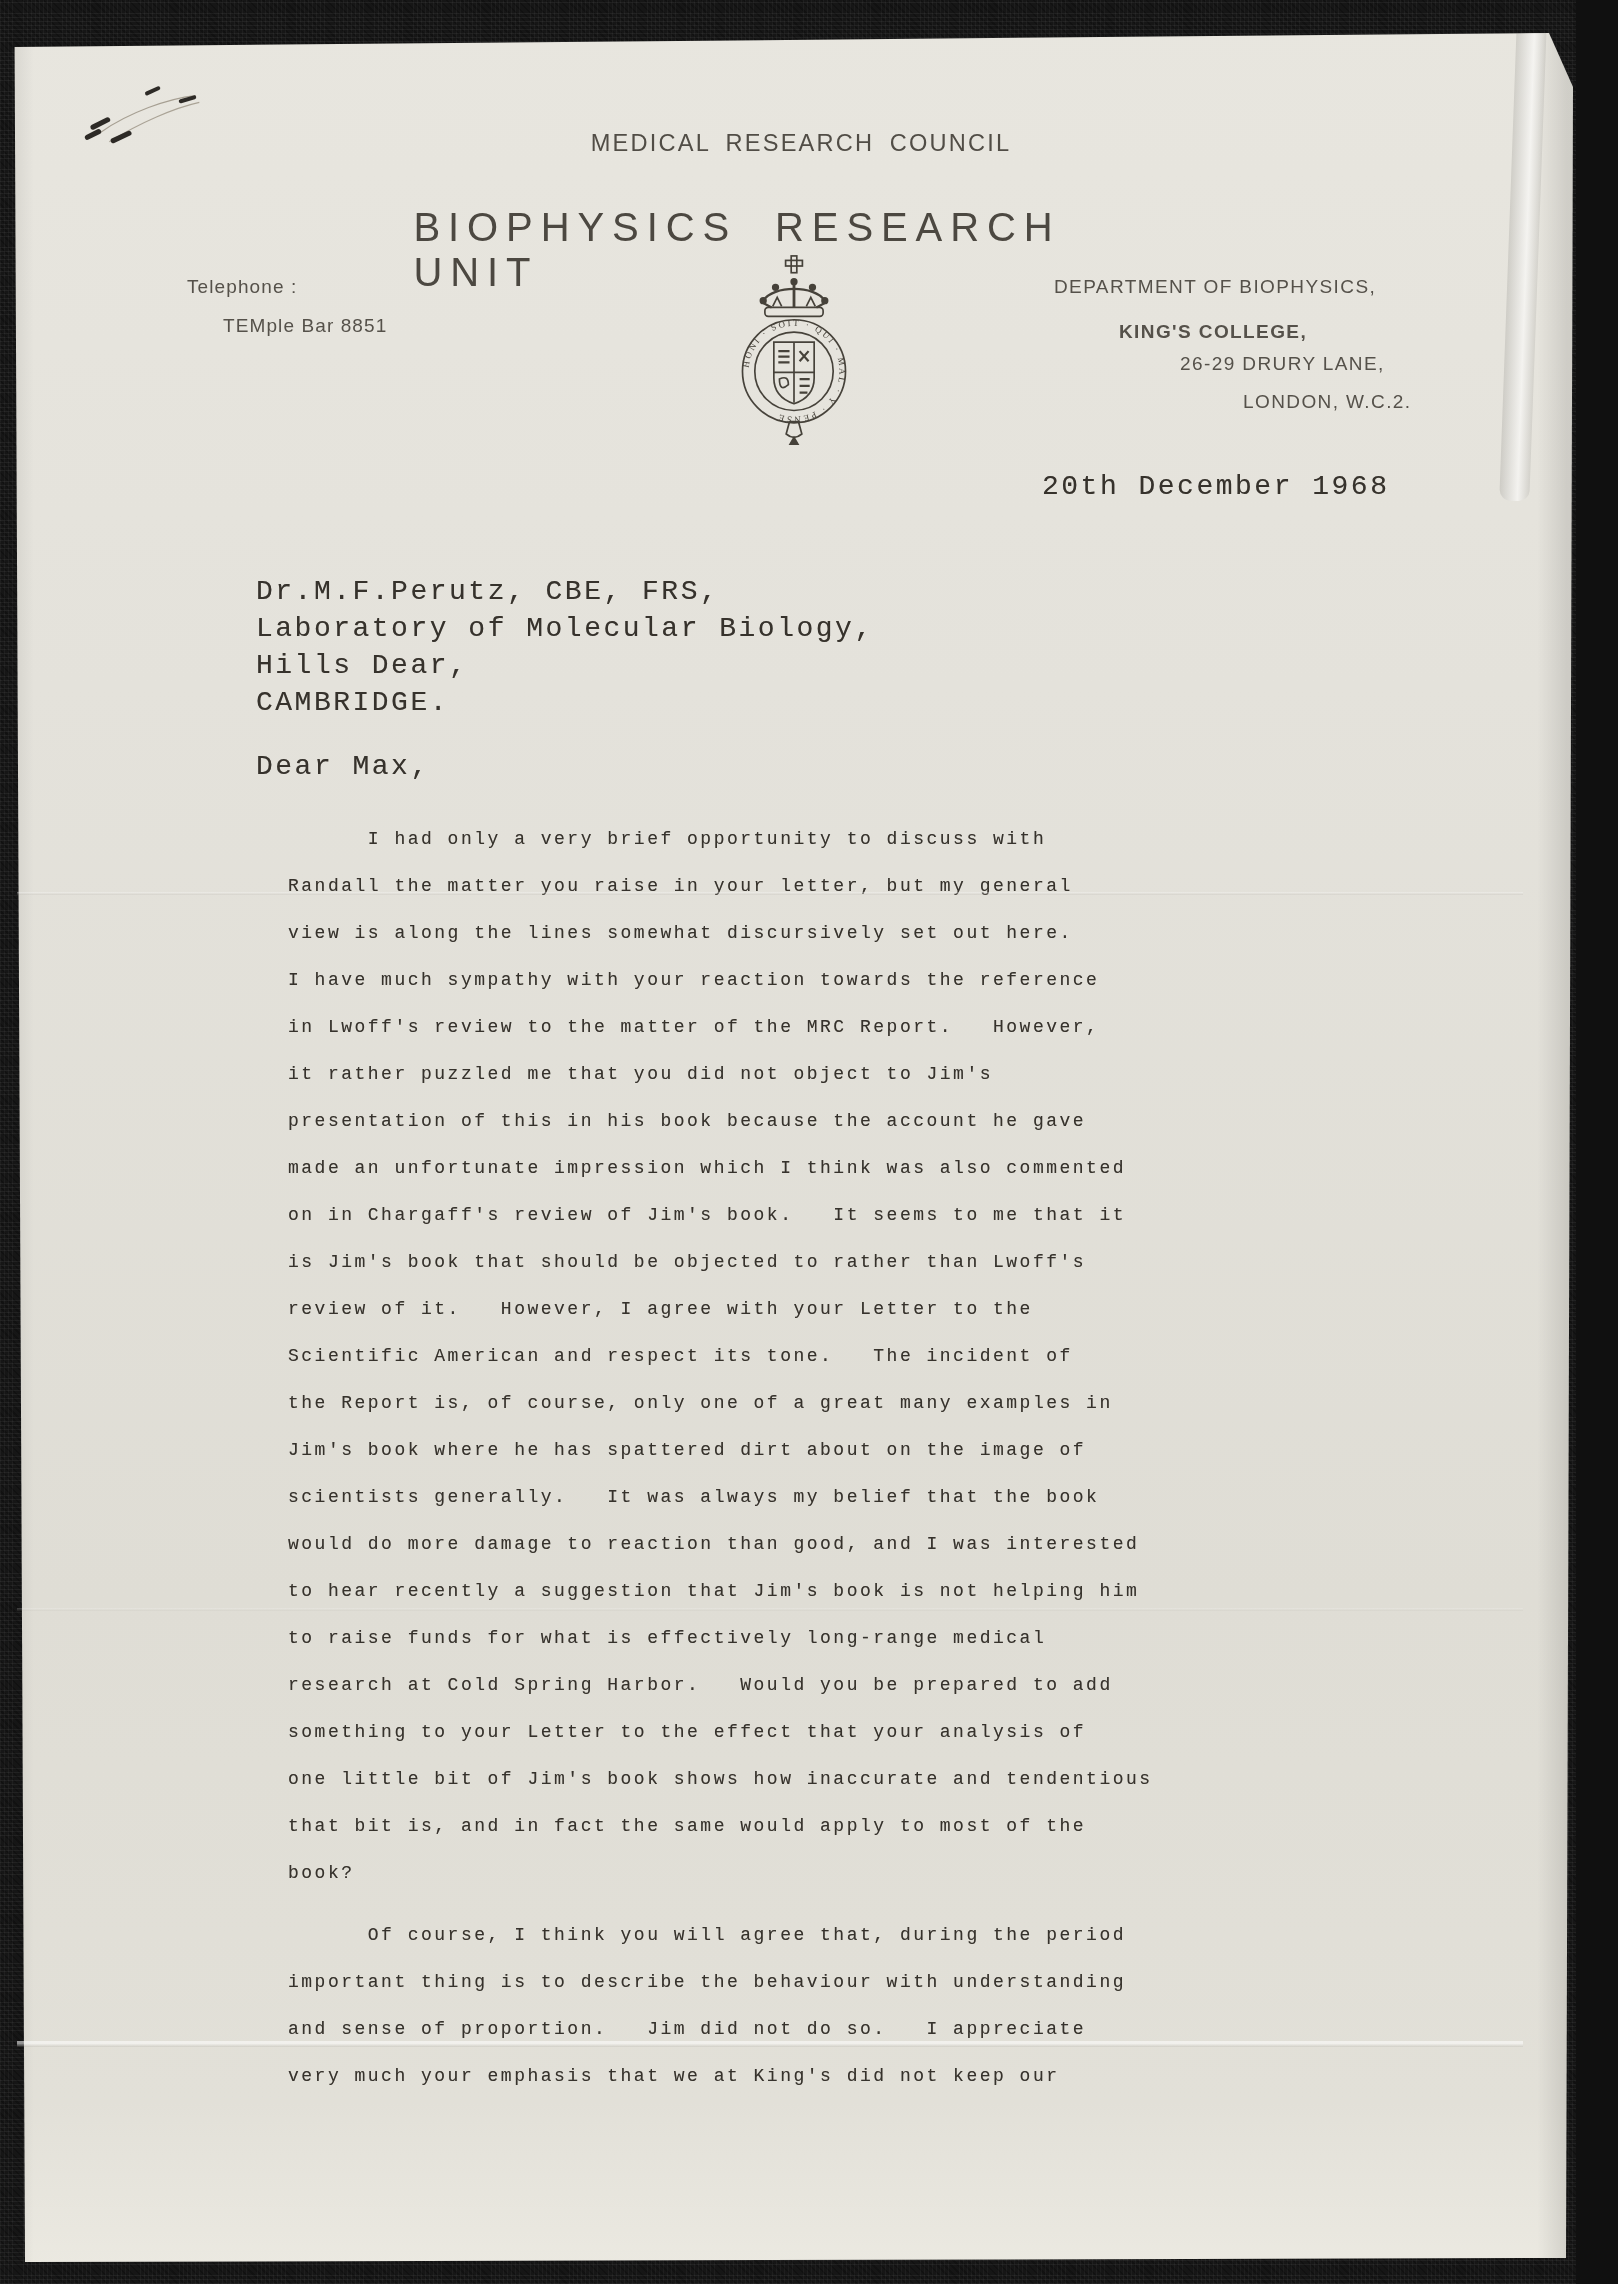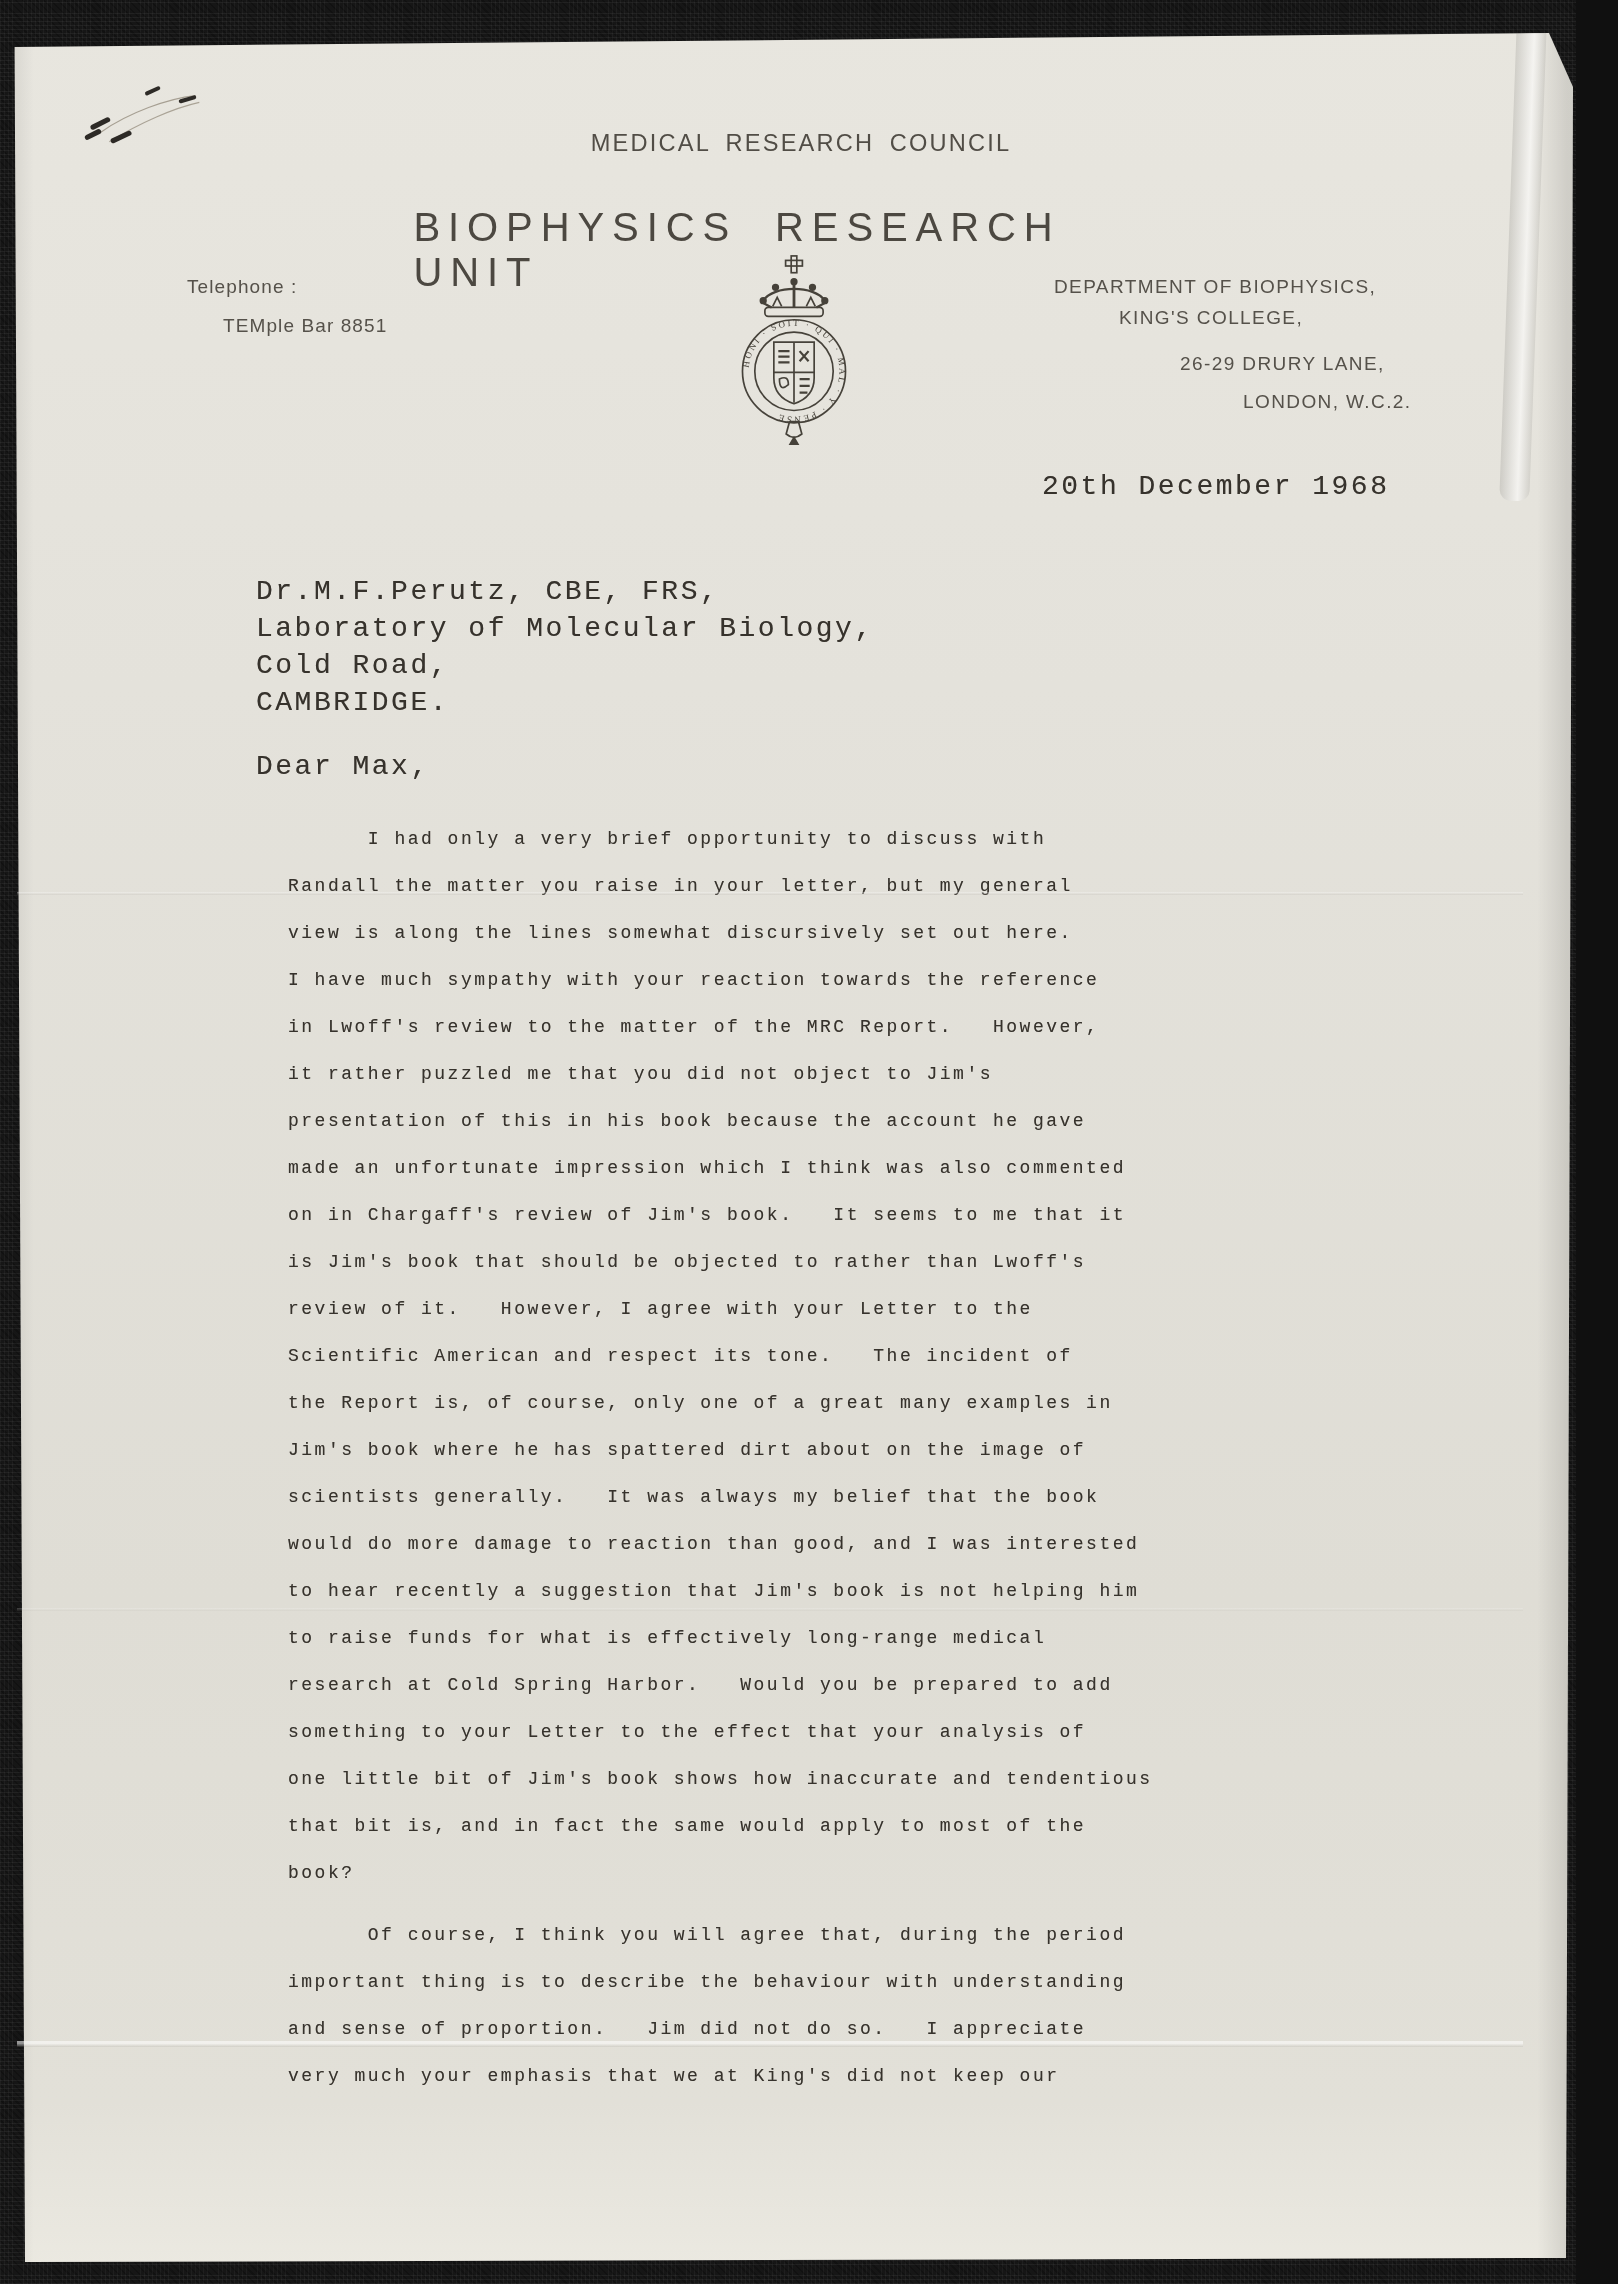--- a/index.html
+++ b/index.html
@@ -37,21 +37,21 @@
   .content{position:absolute;inset:0;z-index:3;}
   .content > div{position:absolute;}
 
   .print{font-family:"Liberation Sans", sans-serif;color:#55514a;}
   .org{left:801px;top:130px;transform:translateX(-50%);font-size:23.6px;letter-spacing:2.2px;word-spacing:6.7px;color:#514d46;}
   .unit{left:801px;top:205px;transform:translateX(-50%);font-size:40px;letter-spacing:7.9px;word-spacing:19px;color:#4c4841;}
   .tel-label{left:187px;top:276px;font-size:19px;letter-spacing:1.1px;}
   .tel-num{left:223px;top:315px;font-size:19px;letter-spacing:1.1px;}
   .addr-line{font-size:19px;letter-spacing:1.4px;}
   .addr-0{left:1054px;top:276px;}
-  .addr-1{left:1119px;top:307px;}
+  .addr-1{left:1119px;top:321px;font-weight:bold;}
   .addr-2{left:1180px;top:353px;}
   .addr-3{left:1243px;top:391px;}
 
   .mono{font-family:"Liberation Mono","DejaVu Sans Mono",monospace;color:#36322c;
         text-shadow:0 0 0.6px rgba(54,50,44,0.35);}
   .date{left:1042px;top:471px;font-size:28px;letter-spacing:2.5px;white-space:pre;}
   .recipient{left:256px;top:573px;font-size:28px;letter-spacing:2.5px;line-height:37px;}
   .salutation{left:256px;top:751px;font-size:28px;letter-spacing:2.5px;white-space:pre;}
   .para{font-size:18px;letter-spacing:2.5px;line-height:47px;margin-left:32px;}
   .para1{left:256px;top:816px;}
@@ -91,21 +91,21 @@
     <div class="print addr-line addr-0">DEPARTMENT OF BIOPHYSICS,</div>
     <div class="print addr-line addr-1">KING'S COLLEGE,</div>
     <div class="print addr-line addr-2">26-29 DRURY LANE,</div>
     <div class="print addr-line addr-3">LONDON, W.C.2.</div>
 
     <div class="mono date">20th December 1968</div>
 
     <div class="mono recipient">
         <div class="t-line">Dr.M.F.Perutz, CBE, FRS,</div>
         <div class="t-line">Laboratory of Molecular Biology,</div>
-        <div class="t-line">Cold Road,</div>
+        <div class="t-line">Hills Dear,</div>
         <div class="t-line">CAMBRIDGE.</div>
       </div>
 
     <div class="mono salutation">Dear Max,</div>
 
     <div class="mono para para1">
         <div class="t-line">      I had only a very brief opportunity to discuss with</div>
         <div class="t-line">Randall the matter you raise in your letter, but my general</div>
         <div class="t-line">view is along the lines somewhat discursively set out here.</div>
         <div class="t-line">I have much sympathy with your reaction towards the reference</div>

